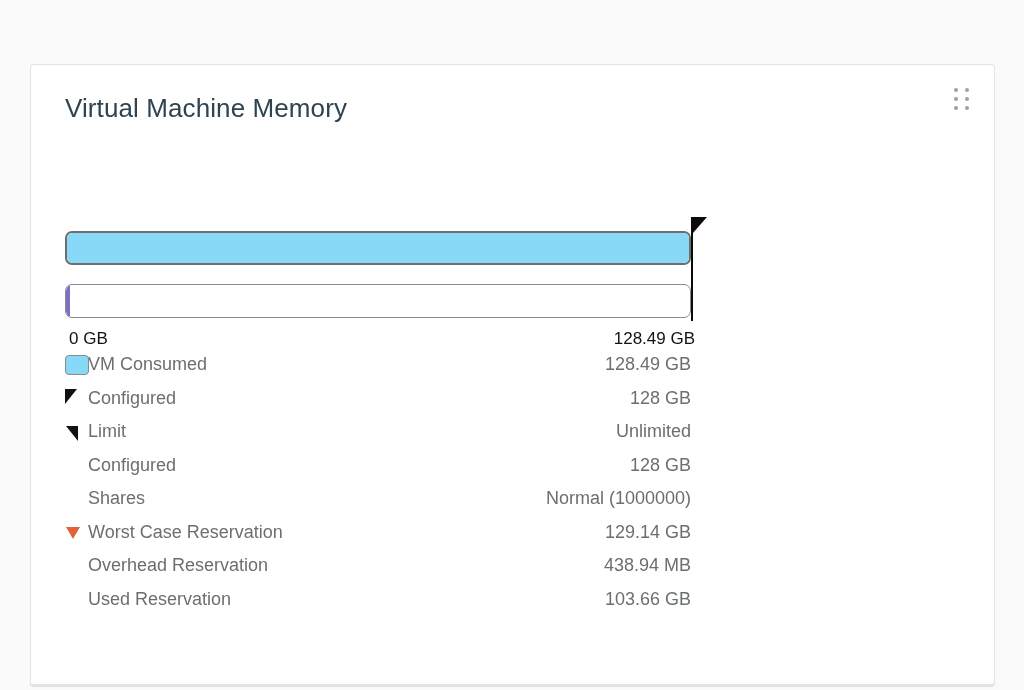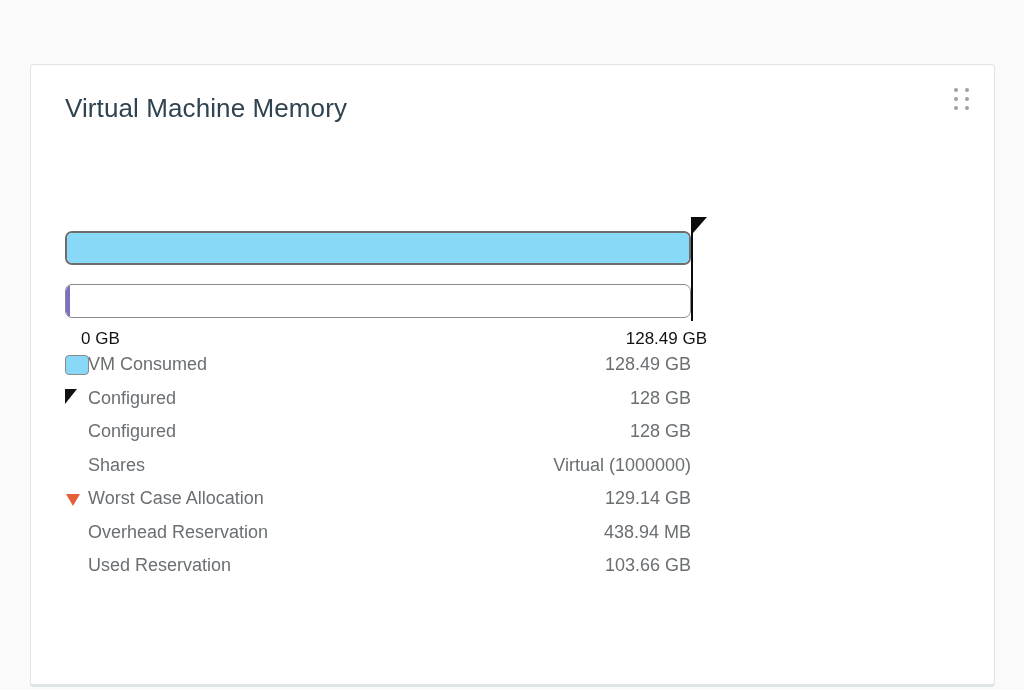--- a/index.html
+++ b/index.html
@@ -116,21 +116,21 @@
     top: 0;
     width: 0;
     height: 0;
     border-top: 16px solid #0b0b0b;
     border-right: 14px solid transparent;
   }
 
   
   .axis {
     position: absolute;
-    left: 16px;
+    left: 4px;
     top: 154px;
     width: 626px;
     display: flex;
     justify-content: space-between;
     font-size: 17px;
     color: #121212;
   }
 
   
   .rows {
@@ -261,38 +261,47 @@
         <div class="label">
           <span class="marker-slot">
             <span class="flag-right"></span>
           </span>
           <span>Configured</span>
         </div>
         <span class="value">128 GB</span>
       </div>
       <div class="row">
         <div class="label">
+          <span class="marker-slot">
+            <span class="flag-left"></span>
+          </span>
+          <span>Limit</span>
+        </div>
+        <span class="value">Unlimited</span>
+      </div>
+      <div class="row">
+        <div class="label">
           <span class="marker-slot"></span>
           <span>Configured</span>
         </div>
         <span class="value">128 GB</span>
       </div>
       <div class="row">
         <div class="label">
           <span class="marker-slot"></span>
           <span>Shares</span>
         </div>
-        <span class="value">Virtual (1000000)</span>
+        <span class="value">Normal (1000000)</span>
       </div>
       <div class="row">
         <div class="label">
           <span class="marker-slot">
             <span class="tri-down"></span>
           </span>
-          <span>Worst Case Allocation</span>
+          <span>Worst Case Reservation</span>
         </div>
         <span class="value">129.14 GB</span>
       </div>
       <div class="row">
         <div class="label">
           <span class="marker-slot"></span>
           <span>Overhead Reservation</span>
         </div>
         <span class="value">438.94 MB</span>
       </div>

